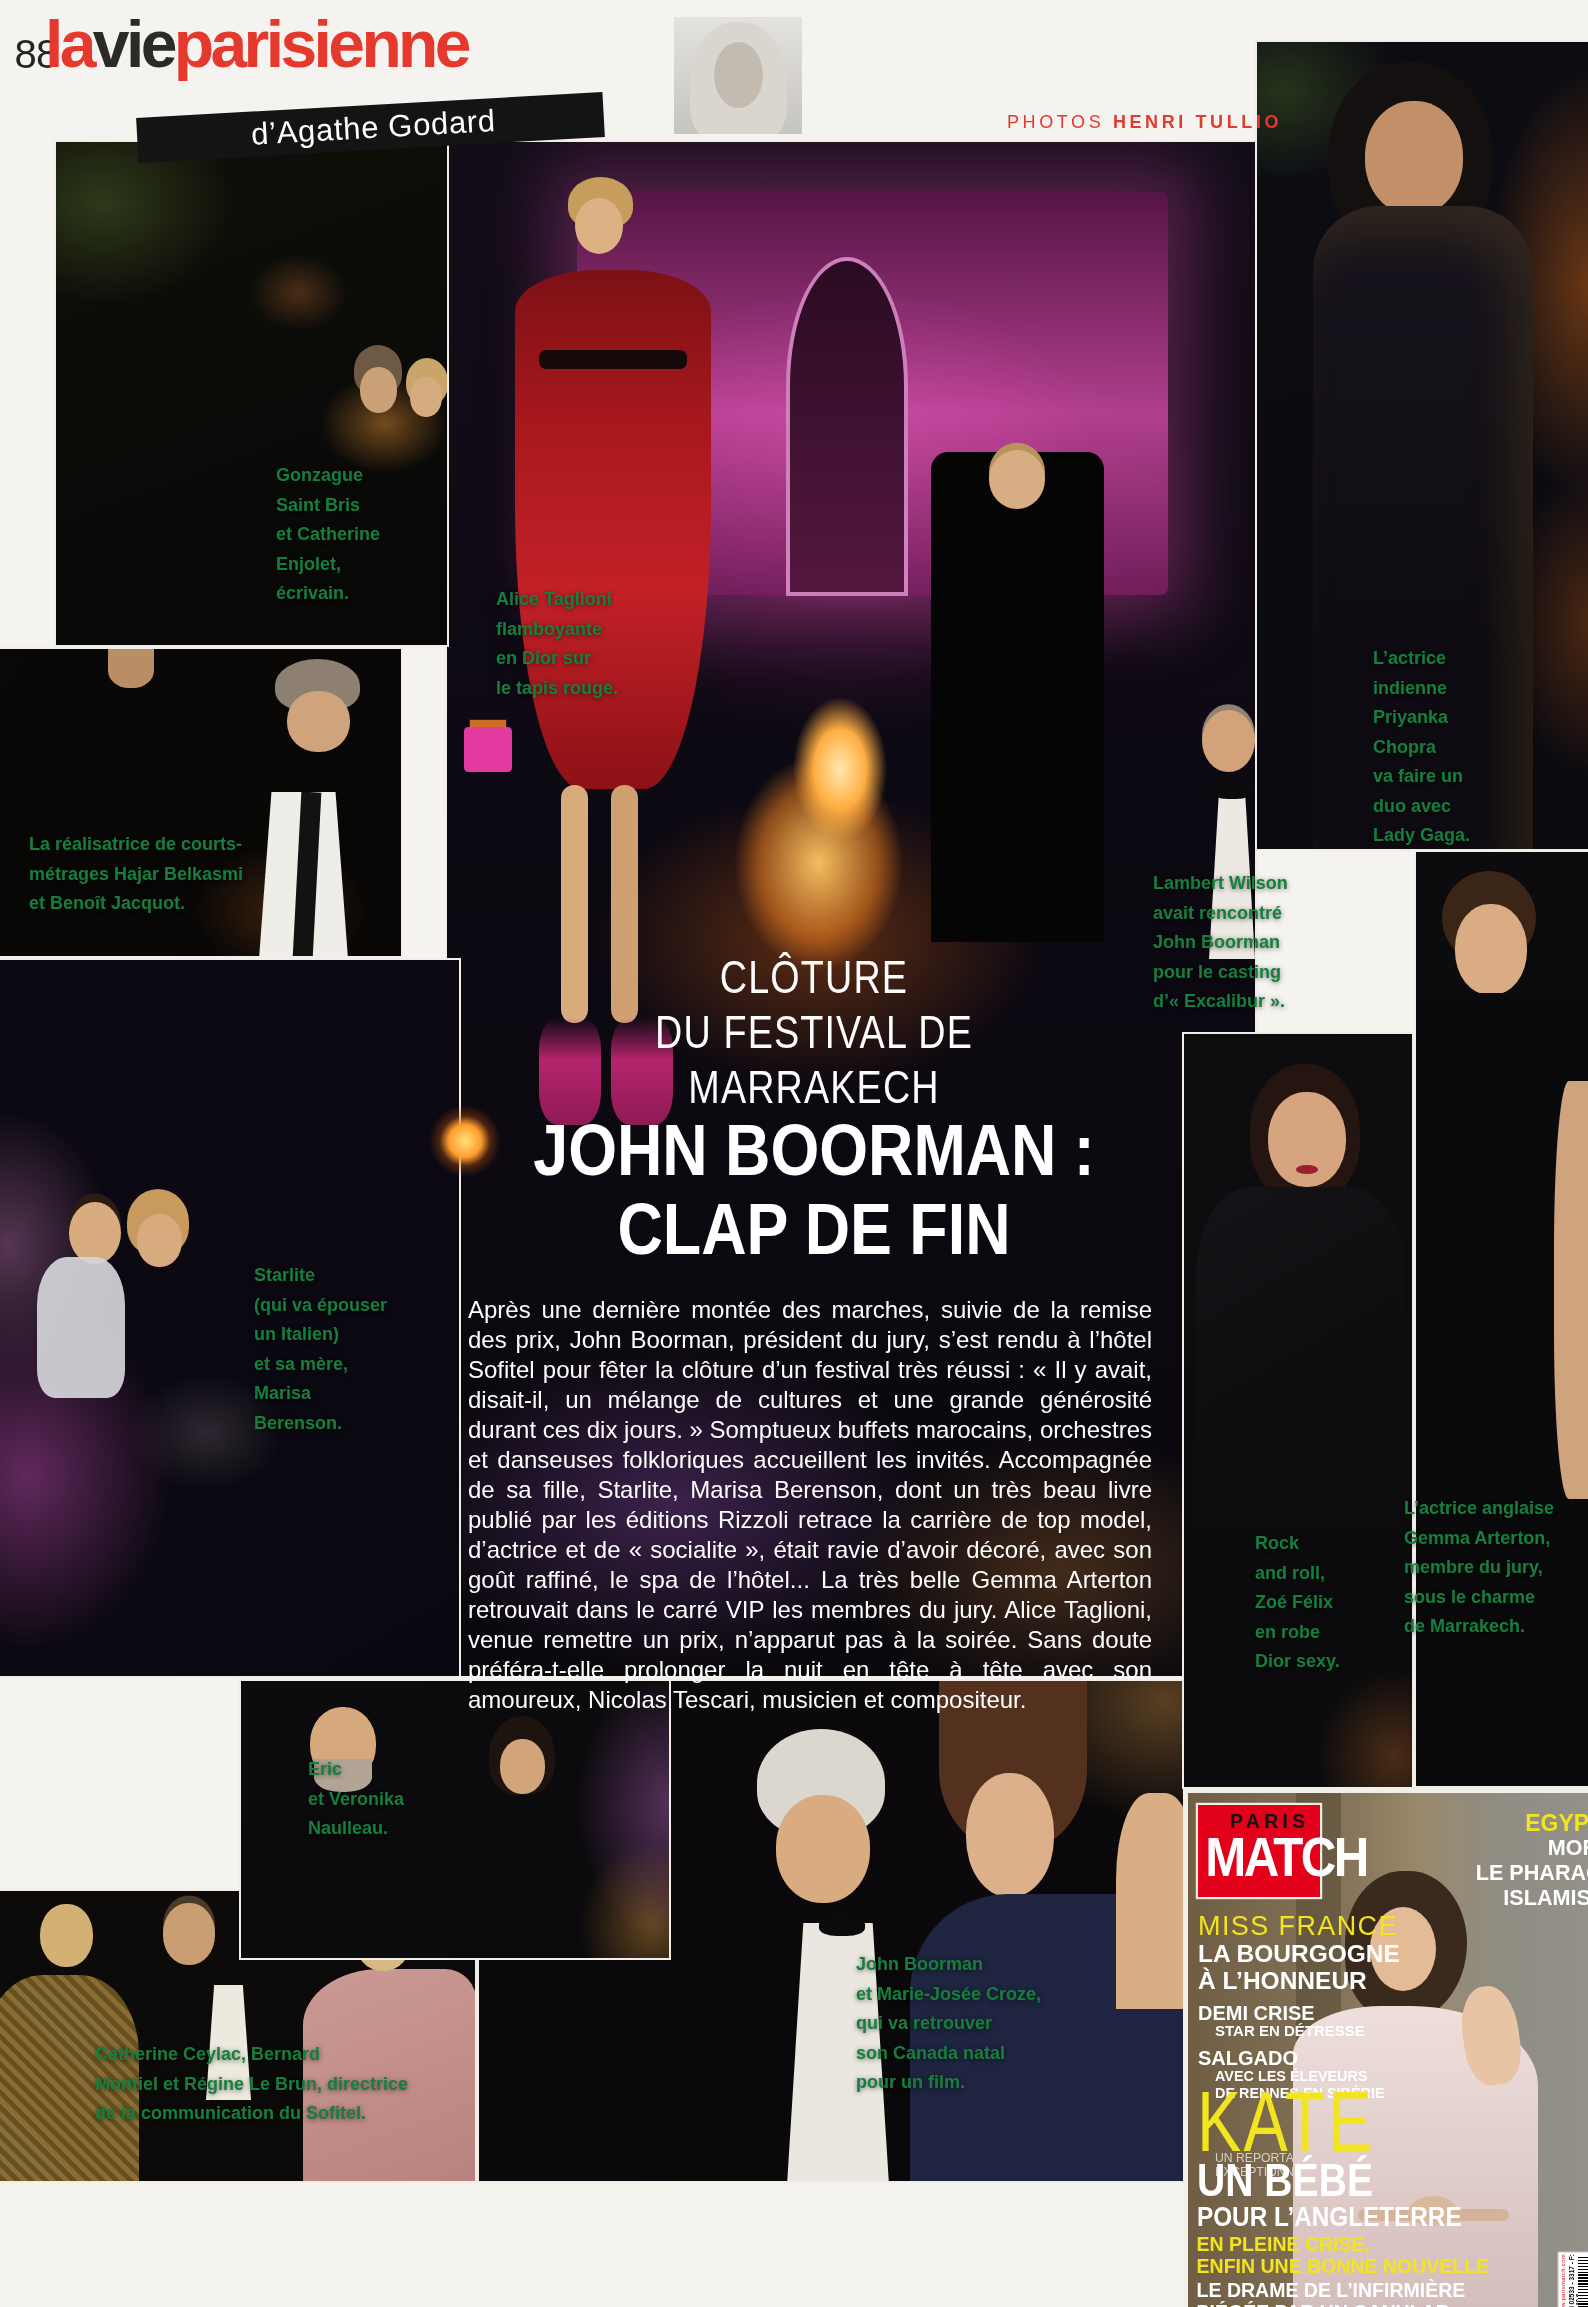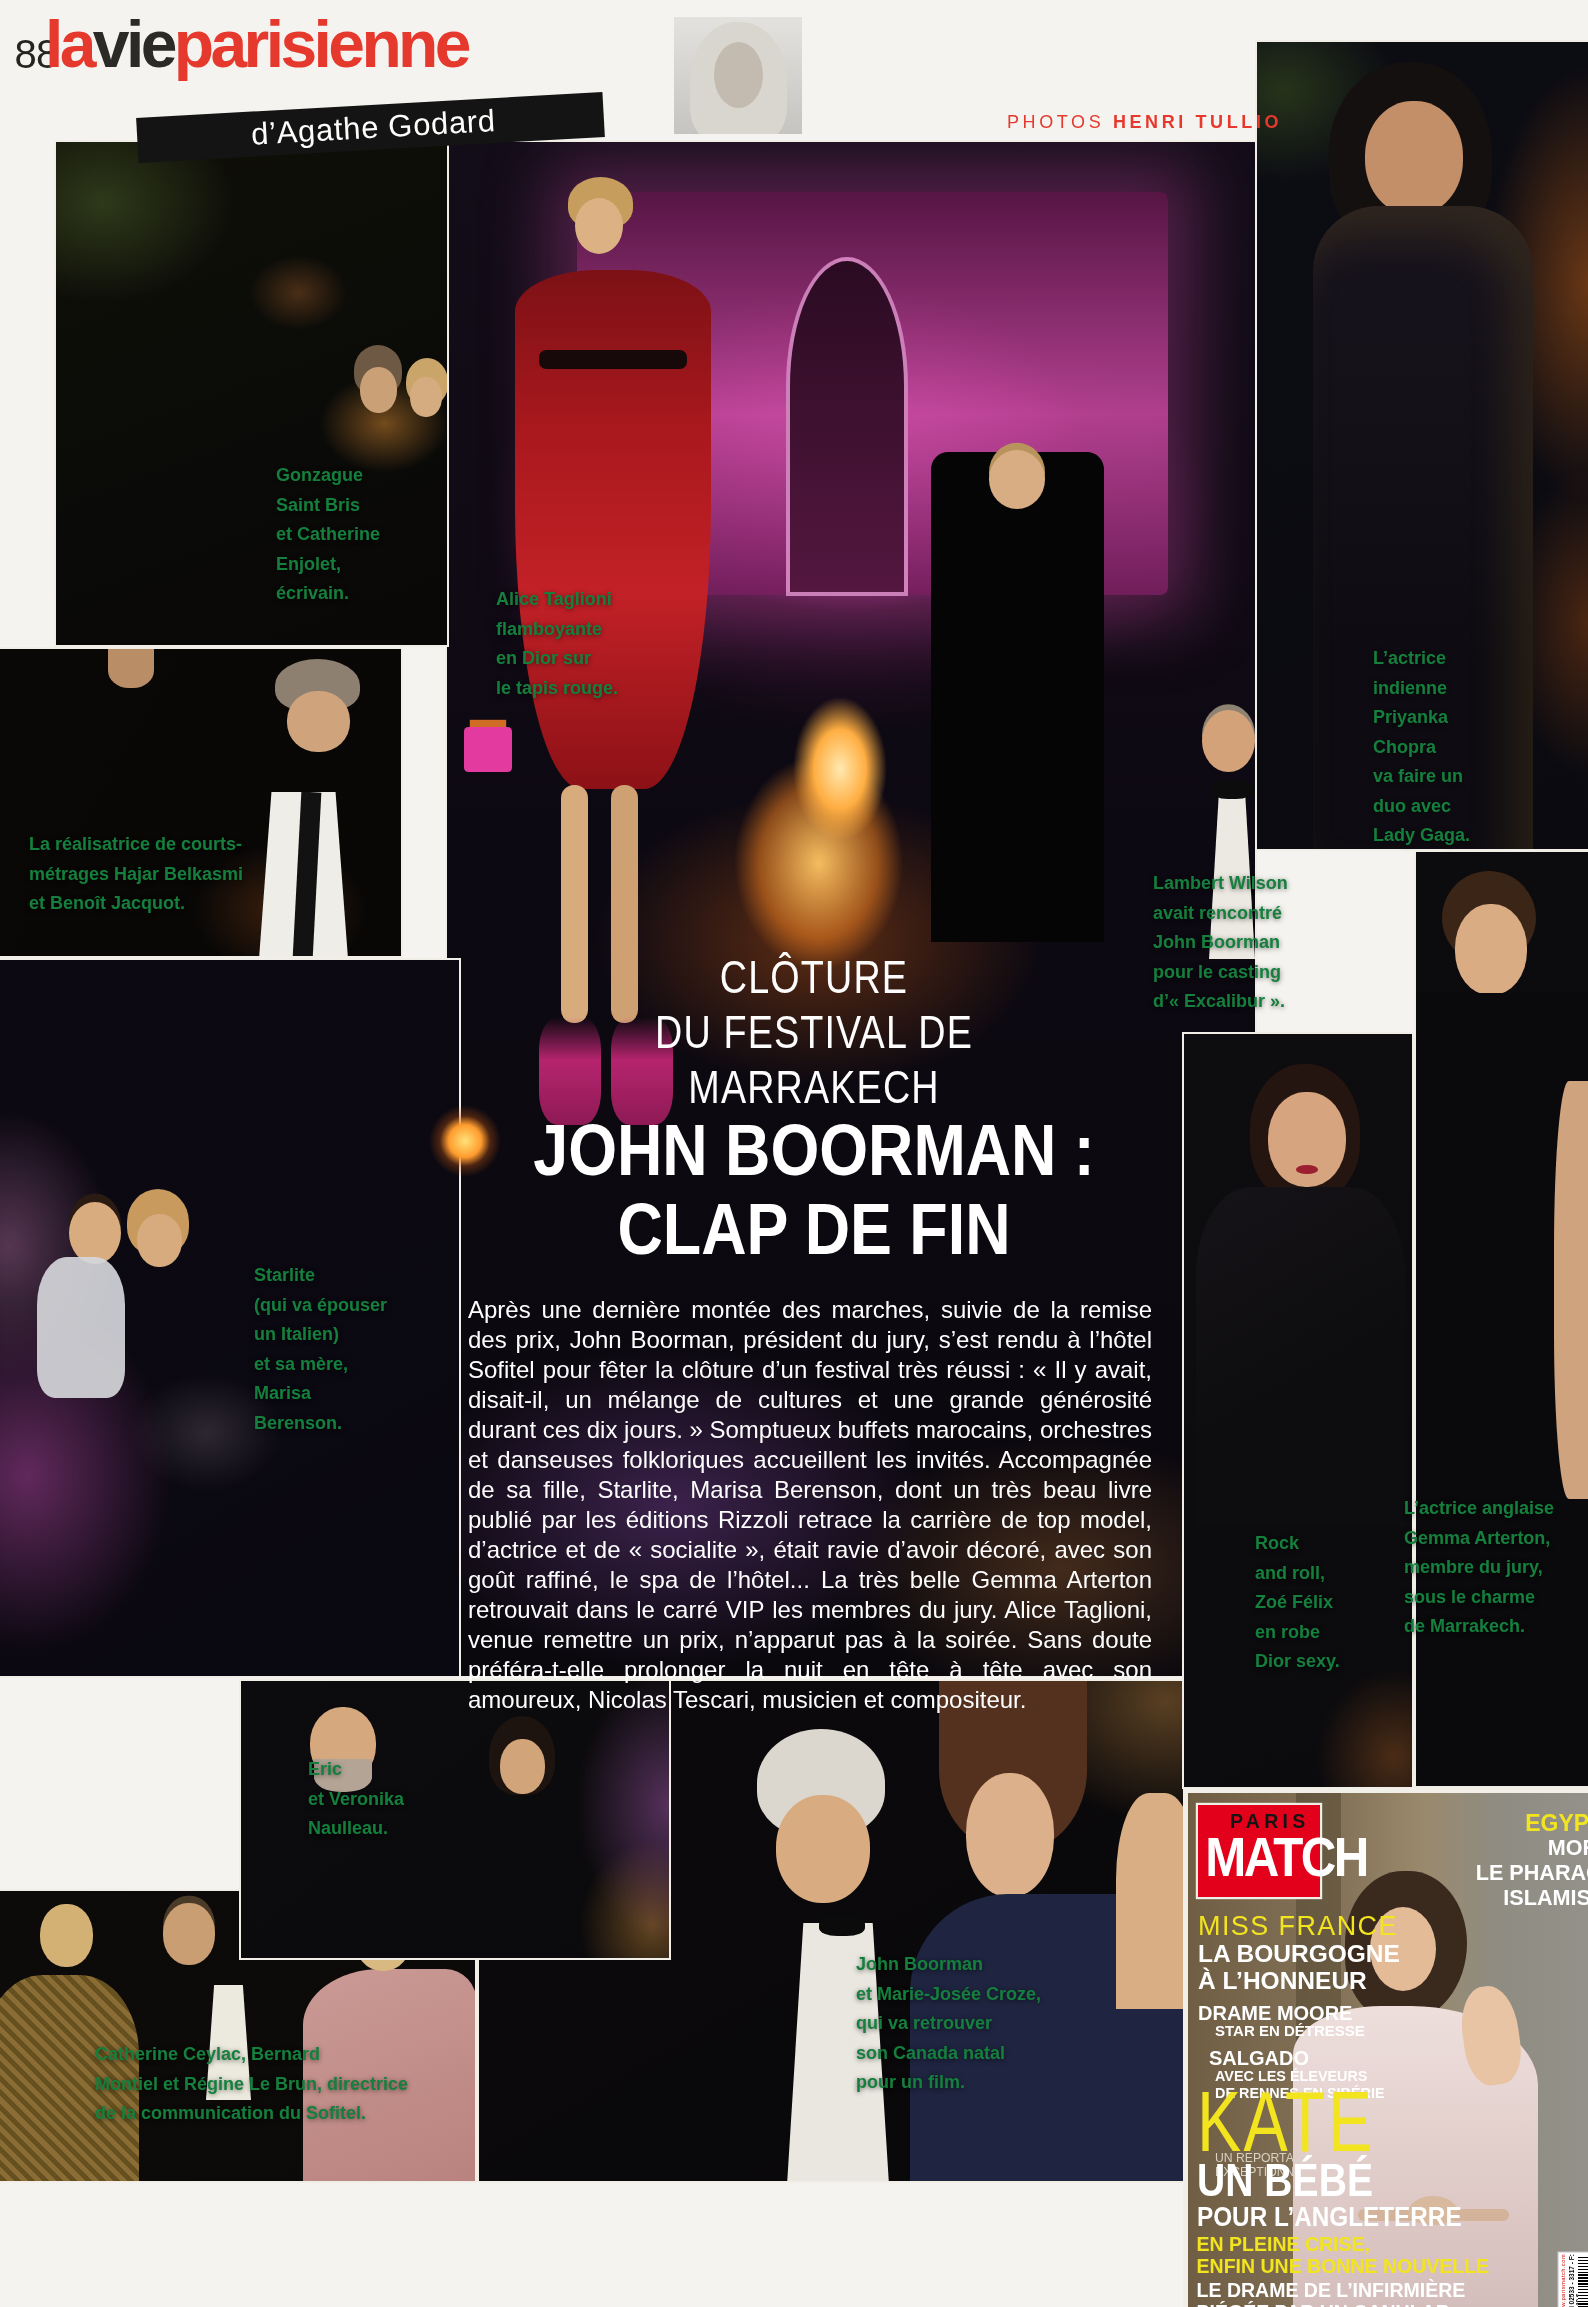--- a/index.html
+++ b/index.html
@@ -361,24 +361,24 @@
 
     <div class="cv yellow" style="right:-24.5px;top:17.3px;font-size:23px;font-weight:700;text-align:right;">EGYPTE</div>
     <div class="cv white" style="right:-24.5px;top:42px;font-size:21.6px;font-weight:700;text-align:right;line-height:25px;">MORSI
 LE PHARAON
 ISLAMISTE</div>
 
     <div class="cv yellow" style="left:10px;top:118px;font-size:27px;letter-spacing:1.4px;">MISS FRANCE</div>
     <div class="cv white" style="left:10px;top:147px;font-size:24.5px;font-weight:700;line-height:27px;">LA BOURGOGNE
 À L’HONNEUR</div>
 
-    <div class="cv white" style="left:10px;top:209px;font-size:20px;font-weight:700;">DRAME MOORE</div>
+    <div class="cv white" style="left:10px;top:209px;font-size:20px;font-weight:700;">DEMI CRISE</div>
     <div class="cv white" style="left:27px;top:229px;font-size:15px;font-weight:700;">STAR EN DÉTRESSE</div>
 
-    <div class="cv white" style="left:21px;top:254px;font-size:20px;font-weight:700;">SALGADO</div>
+    <div class="cv white" style="left:10px;top:254px;font-size:20px;font-weight:700;">SALGADO</div>
     <div class="cv white" style="left:27px;top:275px;font-size:14.4px;font-weight:700;line-height:16.6px;">AVEC LES ÉLEVEURS
 DE RENNES EN SIBÉRIE</div>
     <div class="cv graytx" style="left:27px;top:310px;font-size:12.2px;line-height:14.4px;margin-top:48px;">UN REPORTAGE
 EXCEPTIONNEL</div>
 
     <div class="cv yellow" style="left:8.6px;top:280px;font-size:85px;letter-spacing:2.9px;transform:scaleX(.78);transform-origin:left;">KATE</div>
     <div class="cv white" style="left:8.6px;top:360px;font-size:46px;font-weight:700;transform:scaleX(.85);transform-origin:left;">UN BÉBÉ</div>
     <div class="cv white" style="left:8.6px;top:409px;font-size:27px;font-weight:700;transform:scaleX(.9);transform-origin:left;">POUR L’ANGLETERRE</div>
 
     <div class="cv yellow" style="left:8.6px;top:441px;font-size:19.5px;font-weight:700;line-height:21.6px;">EN PLEINE CRISE,

